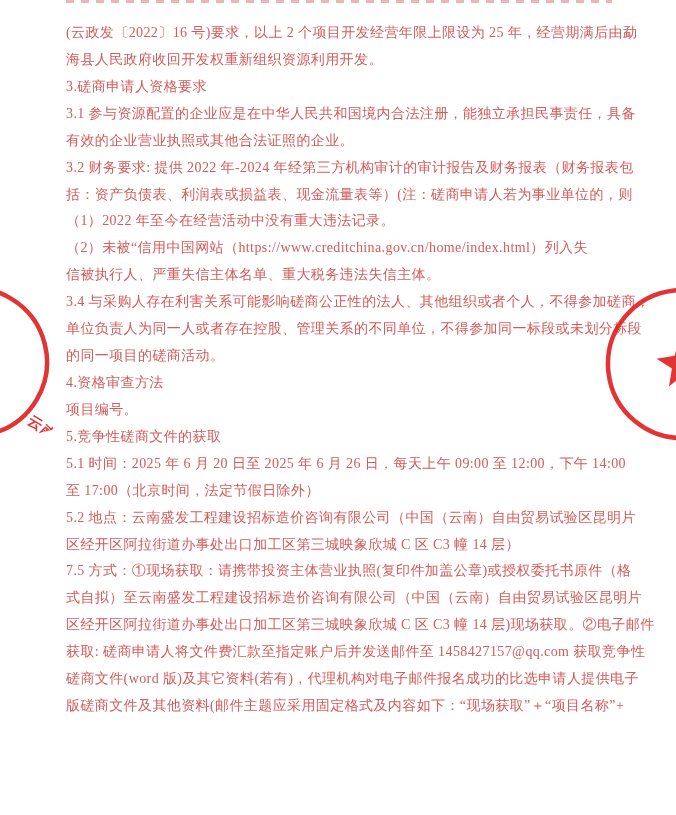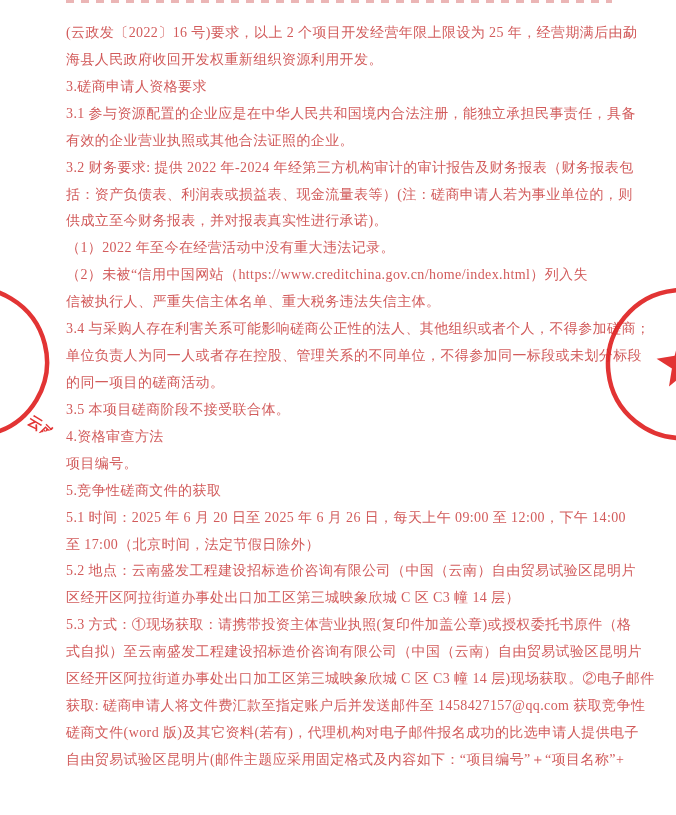--- a/index.html
+++ b/index.html
@@ -45,41 +45,39 @@
 <div class="cut-top"></div>
 
 <div class="doc">
   <div class="line">(云政发〔2022〕16 号)要求，以上 2 个项目开发经营年限上限设为 25 年，经营期满后由勐</div>
   <div class="line">海县人民政府收回开发权重新组织资源利用开发。</div>
   <div class="line">3.磋商申请人资格要求</div>
   <div class="line">3.1 参与资源配置的企业应是在中华人民共和国境内合法注册，能独立承担民事责任，具备</div>
   <div class="line">有效的企业营业执照或其他合法证照的企业。</div>
   <div class="line">3.2 财务要求: 提供 2022 年-2024 年经第三方机构审计的审计报告及财务报表（财务报表包</div>
   <div class="line">括：资产负债表、利润表或损益表、现金流量表等）(注：磋商申请人若为事业单位的，则</div>
-  <div class="line">供成立至今财务报表，并对报表真实性进行承诺)。</div>
   <div class="line">（1）2022 年至今在经营活动中没有重大违法记录。</div>
   <div class="line">（2）未被“信用中国网站（https://www.creditchina.gov.cn/home/index.html）列入失</div>
   <div class="line">信被执行人、严重失信主体名单、重大税务违法失信主体。</div>
   <div class="line">3.4 与采购人存在利害关系可能影响磋商公正性的法人、其他组织或者个人，不得参加磋商；</div>
   <div class="line">单位负责人为同一人或者存在控股、管理关系的不同单位，不得参加同一标段或未划分标段</div>
   <div class="line">的同一项目的磋商活动。</div>
-  <div class="line">3.5 本项目磋商阶段不接受联合体。</div>
   <div class="line">4.资格审查方法</div>
   <div class="line">项目编号。</div>
   <div class="line">5.竞争性磋商文件的获取</div>
   <div class="line">5.1 时间：2025 年 6 月 20 日至 2025 年 6 月 26 日，每天上午 09:00 至 12:00，下午 14:00</div>
   <div class="line">至 17:00（北京时间，法定节假日除外）</div>
   <div class="line">5.2 地点：云南盛发工程建设招标造价咨询有限公司（中国（云南）自由贸易试验区昆明片</div>
   <div class="line">区经开区阿拉街道办事处出口加工区第三城映象欣城 C 区 C3 幢 14 层）</div>
-  <div class="line">5.3 方式：①现场获取：请携带投资主体营业执照(复印件加盖公章)或授权委托书原件（格</div>
+  <div class="line">7.5 方式：①现场获取：请携带投资主体营业执照(复印件加盖公章)或授权委托书原件（格</div>
   <div class="line">式自拟）至云南盛发工程建设招标造价咨询有限公司（中国（云南）自由贸易试验区昆明片</div>
   <div class="line">区经开区阿拉街道办事处出口加工区第三城映象欣城 C 区 C3 幢 14 层)现场获取。②电子邮件</div>
   <div class="line">获取: 磋商申请人将文件费汇款至指定账户后并发送邮件至 1458427157@qq.com 获取竞争性</div>
   <div class="line">磋商文件(word 版)及其它资料(若有)，代理机构对电子邮件报名成功的比选申请人提供电子</div>
-  <div class="line">自由贸易试验区昆明片(邮件主题应采用固定格式及内容如下：“项目编号”＋“项目名称”+</div>
+  <div class="line">版磋商文件及其他资料(邮件主题应采用固定格式及内容如下：“现场获取”＋“项目名称”+</div>
 </div>
 
 <svg class="seal seal-left" viewBox="-85 -85 170 170">
   <circle class="ring" cx="0" cy="0" r="74"></circle>
   <polygon class="star" points="0,-26 6.5,-8.9 24.7,-8 10.5,3.4 15.3,21 0,11 -15.3,21 -10.5,3.4 -24.7,-8 -6.5,-8.9"></polygon>
   <defs>
     <path id="arcL" d="M 0,60 A 60,60 0 1 1 -0.05,60"></path>
     <path id="numL" d="M -38,47 A 60,60 0 0 0 38,47"></path>
   </defs>
   <text class="ringtext">

